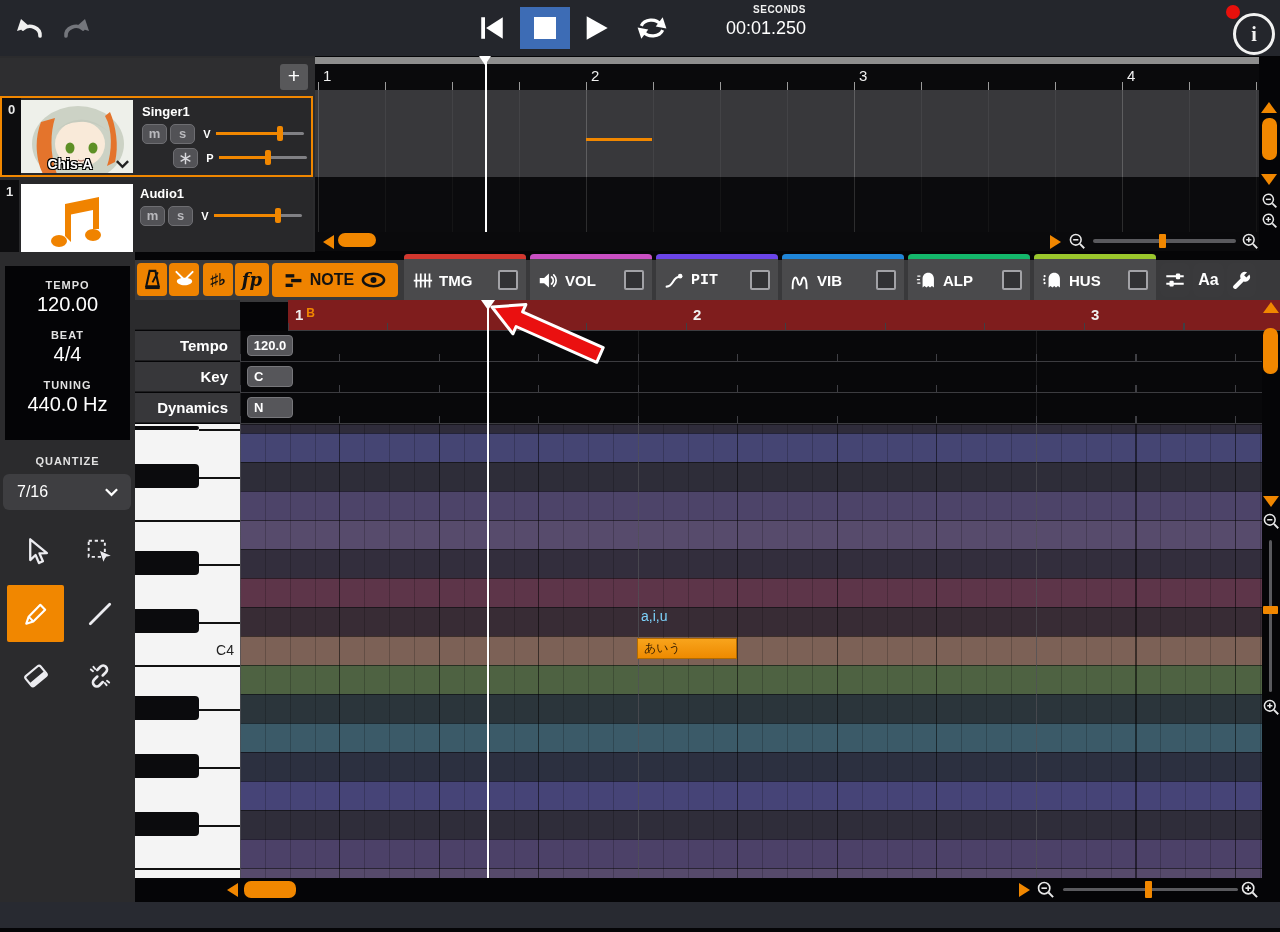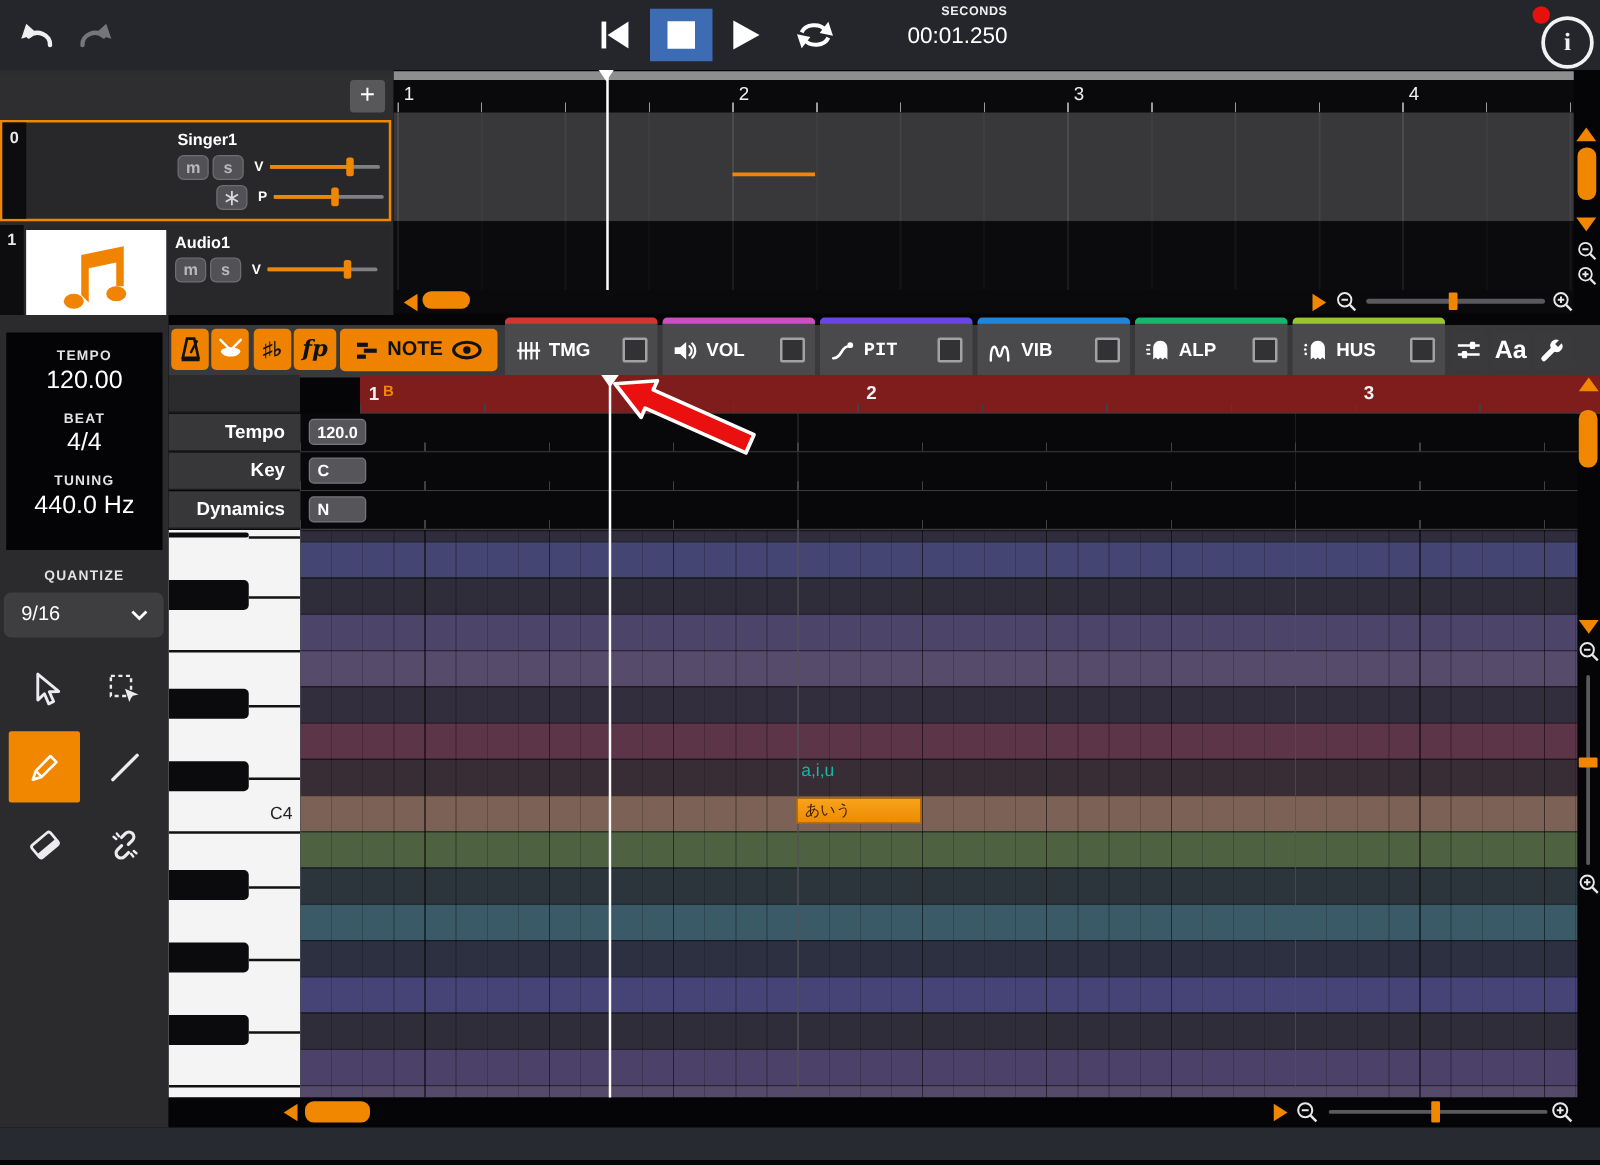--- a/index.html
+++ b/index.html
@@ -113,21 +113,21 @@
   .c4label{position:absolute;right:6px;font-size:14px;color:#222;}
   .roll{position:absolute;left:105px;top:172px;width:1022px;height:454px;overflow:hidden;background:#1a1a1c;cursor:crosshair;}
   .rollrow{position:absolute;left:0;right:0;box-sizing:border-box;border-top:1px solid rgba(8,8,10,.55);}
   .rollgrid{position:absolute;left:0;top:0;right:0;bottom:0;
     background-image:
       repeating-linear-gradient(90deg,rgba(150,150,160,.38) 0,rgba(150,150,160,.38) 1px,transparent 1px,transparent 398px),
       repeating-linear-gradient(90deg,rgba(0,0,0,.42) 0,rgba(0,0,0,.42) 1px,transparent 1px,transparent 99.5px),
       repeating-linear-gradient(90deg,rgba(0,0,0,.20) 0,rgba(0,0,0,.20) 1px,transparent 1px,transparent 24.875px);}
   .note{position:absolute;left:397px;top:214px;width:100px;height:21px;border:1px solid #b36b00;box-sizing:border-box;
         background:linear-gradient(180deg,#f8a41c,#ee8a00);color:#3a2000;font-size:12px;line-height:19px;padding-left:6px;cursor:pointer;}
-  .phoneme{position:absolute;left:401px;top:184px;font-size:14px;color:#14b8a6;}
+  .phoneme{position:absolute;left:401px;top:184px;font-size:14px;color:#7dd3fc;}
   .playhead-ed{position:absolute;left:352px;top:48px;width:2px;height:578px;background:#fff;z-index:30;}
   .ed-hscroll{position:absolute;left:0;top:626px;width:1145px;height:24px;background:#050507;}
   .rightcol{position:absolute;left:1127px;top:48px;width:18px;height:602px;}
   .footer{position:absolute;left:0;top:902px;width:1280px;height:26px;background:#282a31;}
   .mag{display:flex;cursor:pointer;}
 </style>
 </head>
 <body>
 
 <div class="app">
@@ -177,20 +177,37 @@
       </div>
   </div>
 
   <div class="trackspanel">
     <div class="tp-header">
       <div class="addbtn">+</div>
     </div>
 
     <div class="trackrow selected" style="top:40px;height:81px;">
       <div class="tindex">0</div>
+      <div class="thumb" style="height:73px;top:2px;left:19px;">
+        <svg viewBox="0 0 112 74" width="112" height="74">
+          <rect width="112" height="74" fill="#eef0ea"></rect>
+          <ellipse cx="57" cy="44" rx="46" ry="38" fill="#ccd2c5"></ellipse>
+          <path d="M20 22 C13 40 15 60 22 74 L36 74 C29 56 29 34 34 18 Z" fill="#e4742c"></path>
+          <path d="M84 16 C92 30 91 52 86 66 L94 62 C98 46 95 26 89 12 Z" fill="#e4742c"></path>
+          <ellipse cx="59" cy="44" rx="25" ry="23" fill="#f9ead9"></ellipse>
+          <path d="M32 34 Q58 6 88 32 Q72 20 58 22 Q44 22 32 34 Z" fill="#c5cbbe"></path>
+          <ellipse cx="49" cy="48" rx="4.5" ry="5.5" fill="#5d8f25"></ellipse>
+          <ellipse cx="72" cy="48" rx="4.5" ry="5.5" fill="#5d8f25"></ellipse>
+          <path d="M57 60 q3 2 6 0" stroke="#b57a6a" stroke-width="1.5" fill="none"></path>
+        </svg>
+        <div class="voicename">Chis-A</div>
+        <svg style="position:absolute;right:3px;bottom:4px;" viewBox="0 0 16 10" width="15" height="10">
+            <path d="M2 2l6 6 6-6" stroke="#222" stroke-width="2.6" fill="none"></path>
+          </svg>
+      </div>
       <div class="tinfo">
         <div class="tname">Singer1</div>
         <div class="msrow">
           <div class="msbtn">m</div>
           <div class="msbtn">s</div>
           <div class="sliderlabel">V</div>
           <div class="slider">
             <div class="fill" style="width:72%;"></div>
             <div class="sthumb" style="left:69%;"></div>
           </div>
@@ -311,21 +328,21 @@
     <div class="statsbox">
       <div class="statlabel">TEMPO</div>
       <div class="statval">120.00</div>
       <div class="statlabel">BEAT</div>
       <div class="statval">4/4</div>
       <div class="statlabel">TUNING</div>
       <div class="statval">440.0 Hz</div>
     </div>
     <div class="quantlabel">QUANTIZE</div>
     <div class="dropdown">
-      <span>9/16</span>
+      <span>7/16</span>
       <svg viewBox="0 0 16 10" width="15" height="10" style="margin-right:12px;">
           <path d="M2 2l6 6 6-6" stroke="#fff" stroke-width="2.4" fill="none"></path>
         </svg>
     </div>
 
     <div class="toolcell" style="left:7px;top:271px;">
       <svg viewBox="0 0 24 26" width="28" height="30">
           <path d="M7 2v18l4.6-4.4 3 7 3.4-1.6-3-6.8 6.5-.2z" fill="none" stroke="#ececf0" stroke-width="2" stroke-linejoin="round"></path>
         </svg>
     </div>
@@ -479,21 +496,21 @@
 
     <div class="utilbtn" style="left:1025px;width:30px;">
       <svg viewBox="0 0 24 24" width="22" height="22">
           <g stroke="#fff" stroke-width="2.2">
             <path d="M2.5 8h19M2.5 16h19"></path>
           </g>
           <rect x="13" y="4.8" width="4.6" height="6.4" rx="1.2" fill="#fff"></rect>
           <rect x="6" y="12.8" width="4.6" height="6.4" rx="1.2" fill="#fff"></rect>
         </svg>
     </div>
-    <div class="utilbtn" style="left:1058px;width:31px;font-size:20px;font-weight:bold;">
+    <div class="utilbtn" style="left:1058px;width:31px;font-size:16px;font-weight:bold;">
       <span>Aa</span>
     </div>
     <div class="utilbtn" style="left:1092px;width:29px;">
       <svg viewBox="0 0 24 24" width="21" height="21">
           <path d="M21 5.2l-3.4 3.4-2.6-2.6L18.4 2.6A5.4 5.4 0 0 0 11 9.6L3 17.6a2.4 2.4 0 0 0 3.4 3.4l8-8A5.4 5.4 0 0 0 21 5.2z" fill="#fff"></path>
         </svg>
     </div>
 
     <div class="hdr-label" style="top:48px;background:#2b2b2d;border-bottom:1px solid #1d1d1f;"></div>
     <div class="hdr-row" style="top:48px;background:#7f1d1d;margin-left:48px;">

